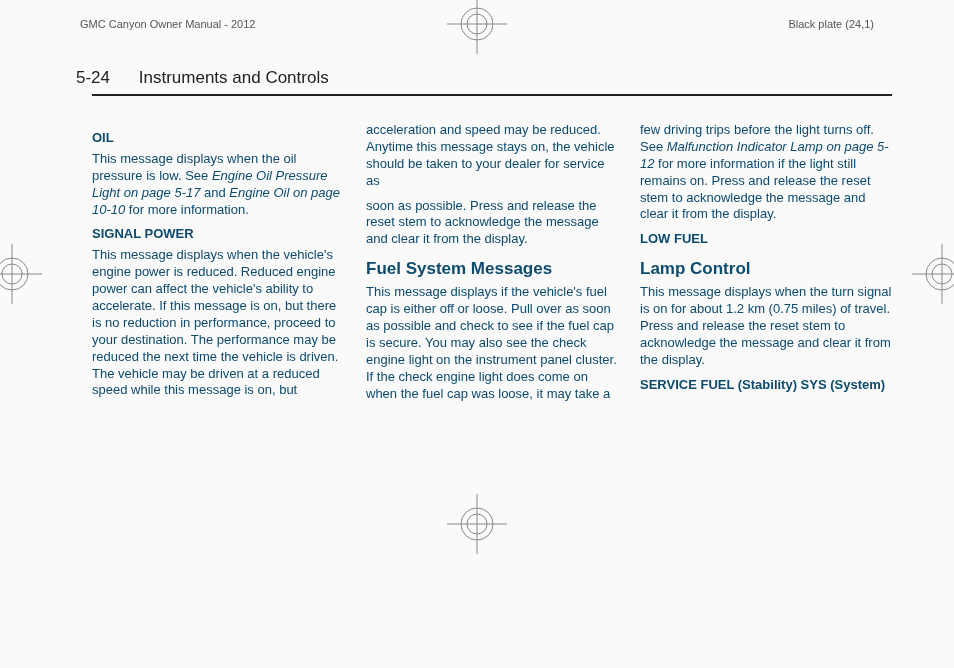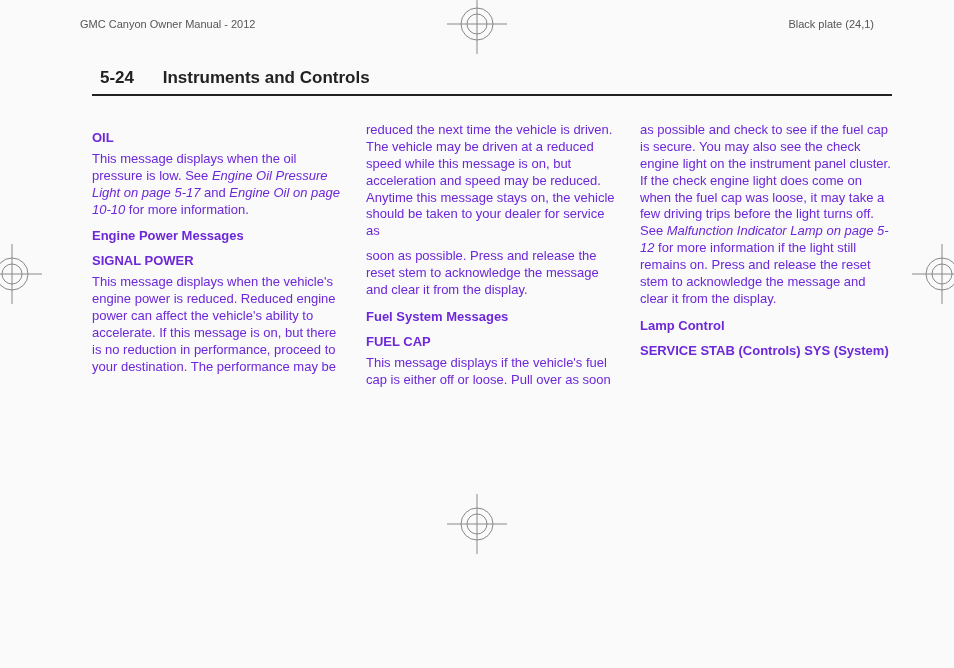--- a/index.html
+++ b/index.html
@@ -42,40 +42,40 @@
 
   .rule {
     position: absolute;
     left: 92px; right: 62px;
     top: 94px;
     border-top: 2px solid #222;
   }
   .running-head {
     position: absolute;
     top: 68px;
-    left: 100px;
-    font-weight: bold;
+    left: 76px;
+    font-weight: normal;
     font-size: 17px;
   }
   .running-head .pgnum { margin-right: 24px; }
 
   .cols {
     position: absolute;
     top: 122px;
     left: 92px;
     right: 62px;
     bottom: 30px;
     column-count: 3;
     column-gap: 22px;
     font-size: 13px;
     line-height: 1.30;
-    color: #6d28d9;
+    color: #0c4a6e;
   }
   .cols h2 {
-    font-size: 13px;
+    font-size: 17px;
     margin: 10px 0 4px 0;
     break-after: avoid;
   }
   .cols h3 {
     font-size: 13px;
     margin: 8px 0 2px 0;
     break-after: avoid;
   }
   .cols p { margin: 4px 0 8px 0; }
   .ital { font-style: italic; }
@@ -133,37 +133,37 @@
 
   <div class="cols">
 
     <div class="no-break">
       <h3>OIL</h3>
       <p>
         <span>This message displays when the oil pressure is low. See </span><span class="ital">Engine Oil Pressure Light on page 5-17</span><span> and </span><span class="ital">Engine Oil on page 10-10</span><span> for more information.</span>
       </p>
     </div>
 
-    <h2>Engine Power Messages</h2>
     <h3>SIGNAL POWER</h3>
     <p>This message displays when the vehicle's engine power is reduced. Reduced engine power can affect the vehicle's ability to accelerate. If this message is on, but there is no reduction in performance, proceed to your destination. The performance may be reduced the next time the vehicle is driven. The vehicle may be driven at a reduced speed while this message is on, but acceleration and speed may be reduced. Anytime this message stays on, the vehicle should be taken to your dealer for service as</p>
 
     <p>soon as possible. Press and release the reset stem to acknowledge the message and clear it from the display.</p>
 
     <h2>Fuel System Messages</h2>
-    <h3>FUEL CAP</h3>
     <p>
       <span>This message displays if the vehicle's fuel cap is either off or loose. Pull over as soon as possible and check to see if the fuel cap is secure. You may also see the check engine light on the instrument panel cluster. If the check engine light does come on when the fuel cap was loose, it may take a few driving trips before the light turns off. See </span><span class="ital">Malfunction Indicator Lamp on page 5-12</span><span> for more information if the light still remains on. Press and release the reset stem to acknowledge the message and clear it from the display.</span>
     </p>
 
     <div class="no-break">
+    <h3>LOW FUEL</h3>
     </div>
 
     <div class="no-break">
     <h2>Lamp Control</h2>
+    <p>This message displays when the turn signal is on for about 1.2 km (0.75 miles) of travel. Press and release the reset stem to acknowledge the message and clear it from the display.</p>
     </div>
 
     <div class="no-break">
-    <h3>SERVICE STAB (Controls) SYS (System)</h3>
+    <h3>SERVICE FUEL (Stability) SYS (System)</h3>
     </div>
 
   </div>
 </div>
 
 </body></html>

